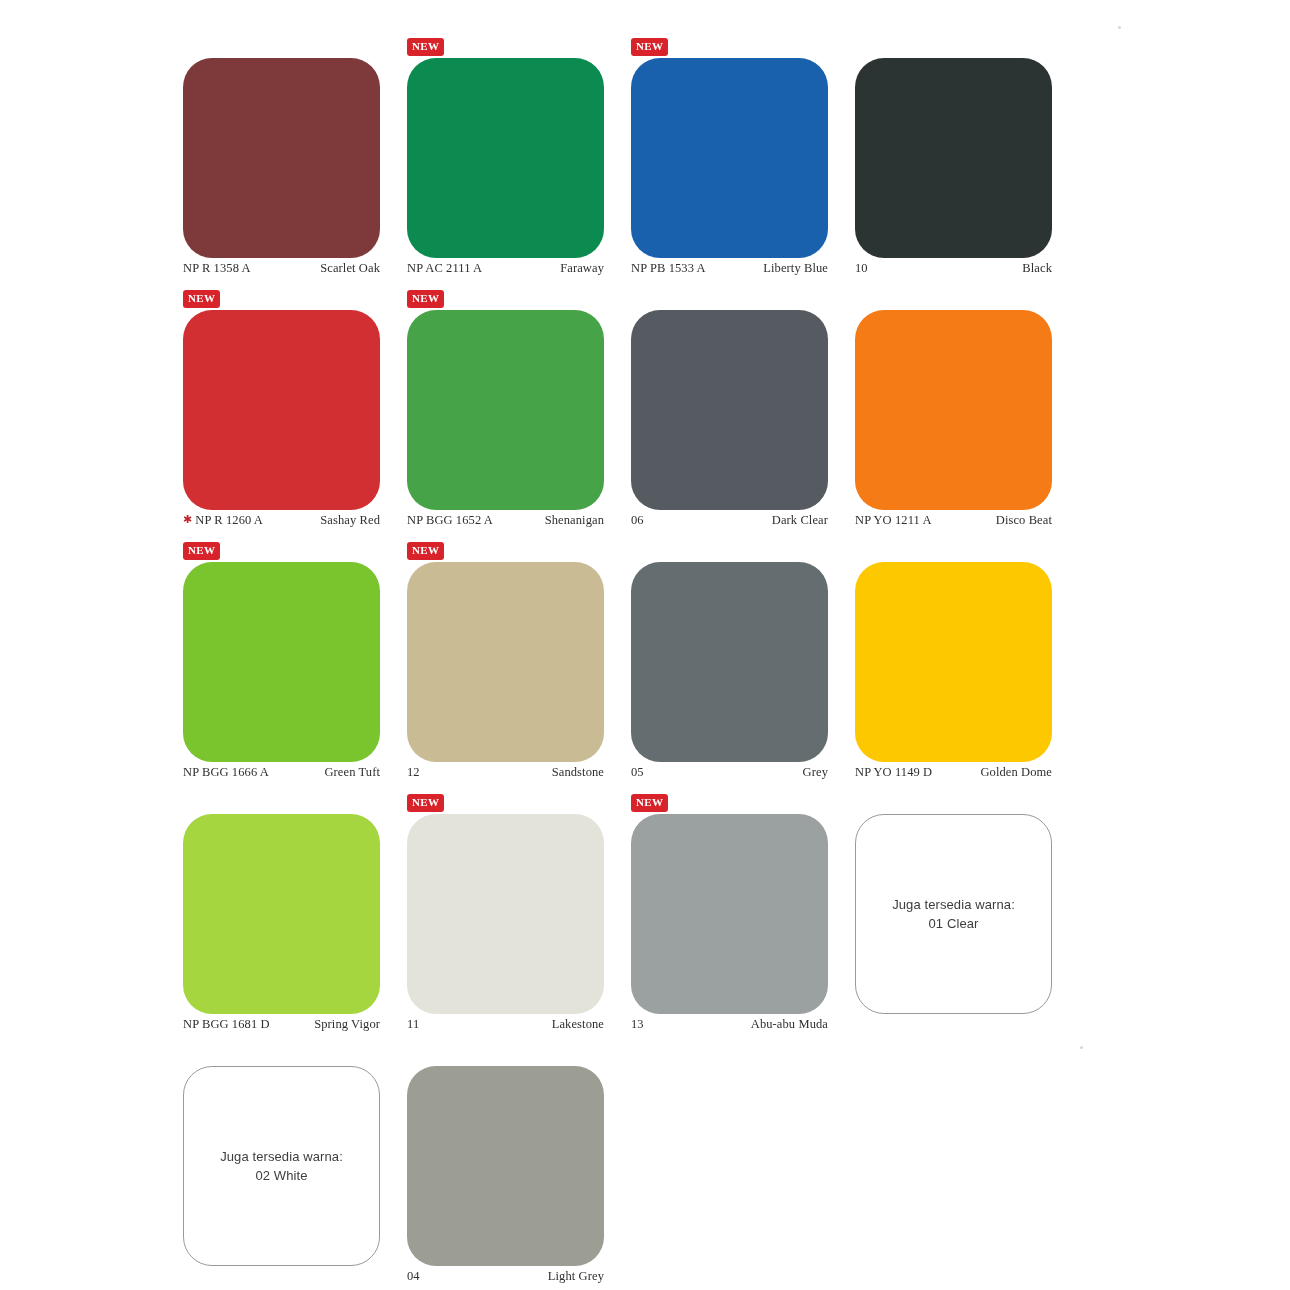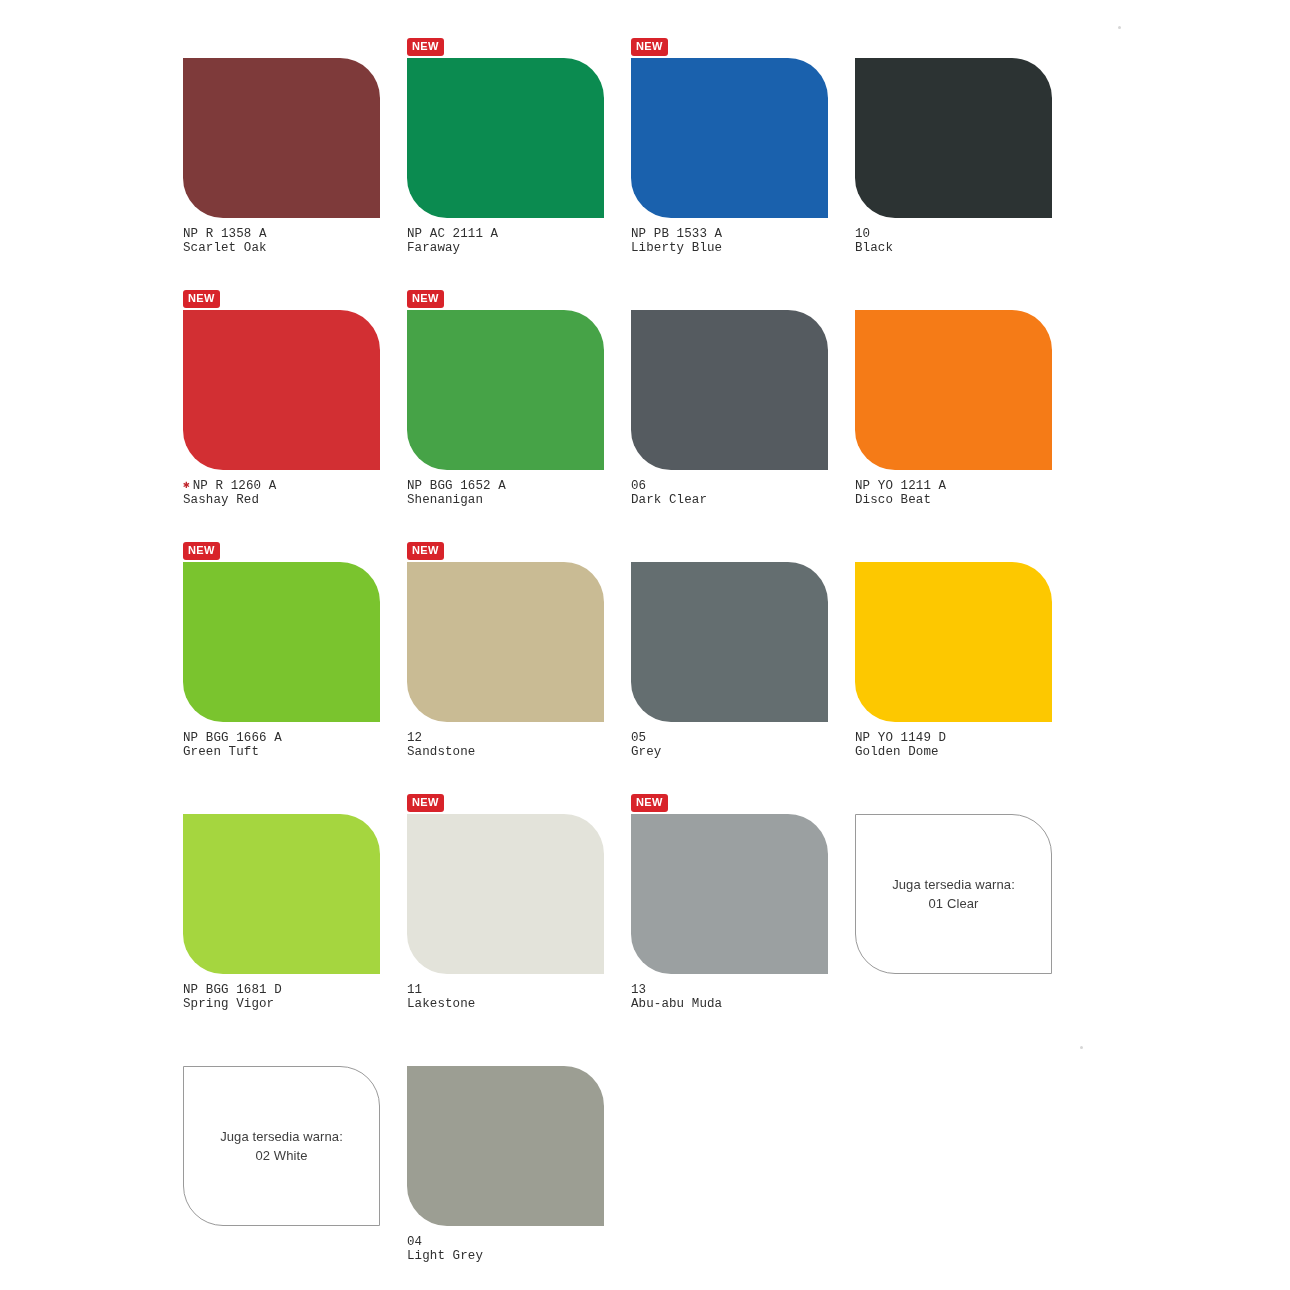--- a/index.html
+++ b/index.html
@@ -40,40 +40,41 @@
 
   .badge-slot {
     height: 18px;
     position: relative;
   }
 
   .new-badge {
     display: inline-block;
     background: #d8232a;
     color: #ffffff;
-    font-family: Liberation Sans, sans-serif;
+    font-family: Liberation Serif, serif;
     font-size: 11px;
     font-weight: bold;
     letter-spacing: 0.4px;
     line-height: 1;
     padding: 3px 5px 4px 5px;
     border-radius: 3px;
     position: absolute;
     left: 0;
     bottom: 2px;
   }
 
   .chip {
     width: 197px;
-    height: 160px;
+    height: 200px;
     border-top-right-radius: 40px;
     border-bottom-left-radius: 40px;
     border-top-left-radius: 0;
     border-bottom-right-radius: 0;
     box-sizing: border-box;
+    border-radius: 29px;
   }
 
   .chip.outline {
     background: #ffffff;
     border: 1px solid #9a9a9a;
     display: flex;
     flex-direction: column;
     align-items: center;
     justify-content: center;
     text-align: center;
@@ -85,27 +86,26 @@
     color: #3d3d3d;
     line-height: 1.5;
     letter-spacing: 0.1px;
   }
 
   .caption {
     display: flex;
     justify-content: space-between;
     align-items: baseline;
     width: 197px;
-    margin-top: 9px;
-    font-family: Liberation Mono, monospace;
+    margin-top: 3px;
+    font-family: Liberation Serif, serif;
     font-size: 12.5px;
     color: #2f2f2f;
     letter-spacing: 0.1px;
     white-space: nowrap;
-    flex-direction: column;
   }
 
   .caption-code {
     display: inline-flex;
     align-items: baseline;
     gap: 3px;
   }
 
   .code-star {
     color: #c0272d;

